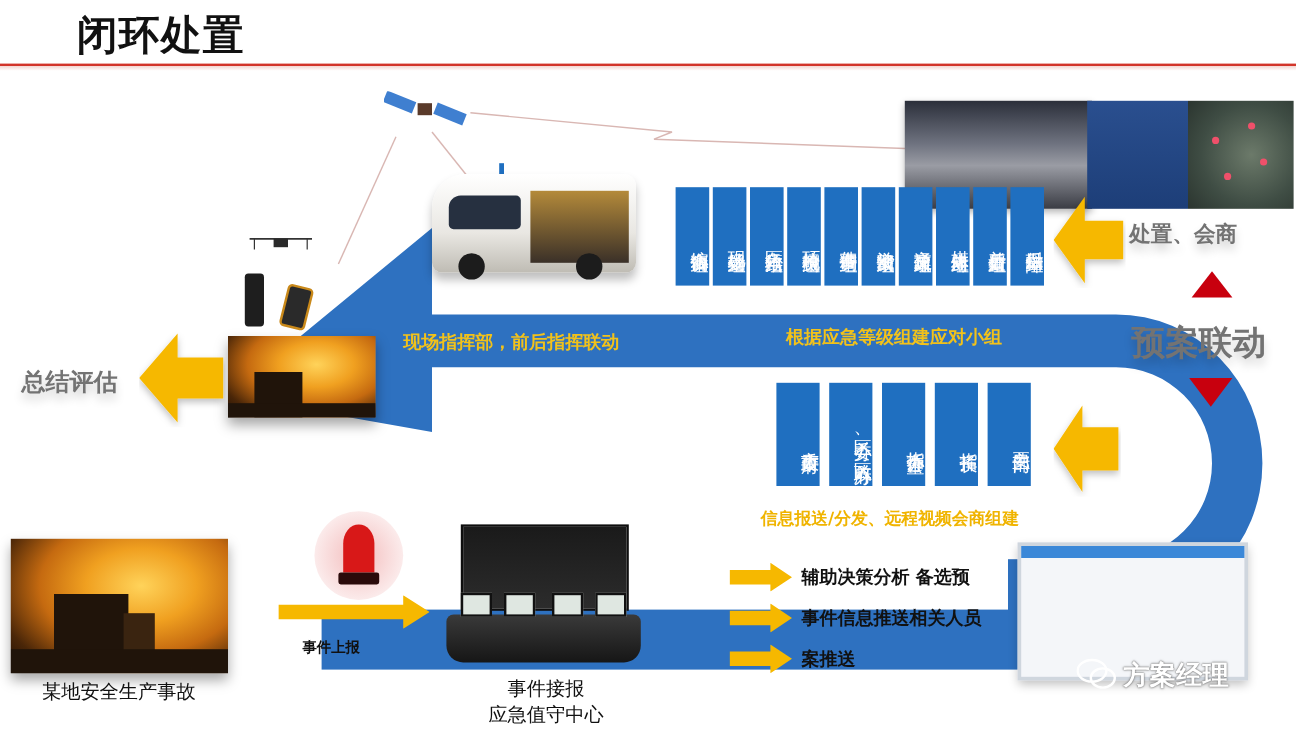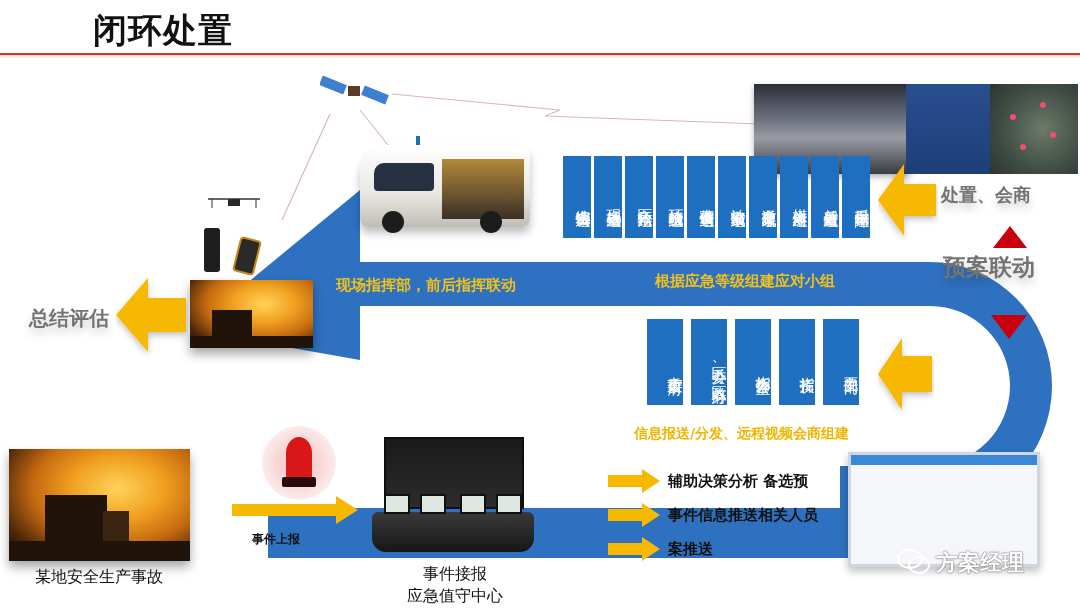--- a/index.html
+++ b/index.html
@@ -2,21 +2,21 @@
 <html><head>
 <meta charset="utf-8">
 <style>
   * { box-sizing: border-box; margin: 0; padding: 0; }
   html, body { width: 1080px; height: 611px; overflow: hidden; background: #ffffff; }
   body { position: relative; font-family: "DejaVu Sans", "Liberation Sans", sans-serif; }
 
   .abs { position: absolute; }
 
   
-  .title { left: 64px; top: 8px; font-size: 34px; font-weight: bold; color: #111; letter-spacing: 1px; line-height: 44px; margin-left: 29px; }
+  .title { left: 64px; top: 8px; font-size: 34px; font-weight: bold; color: #111; letter-spacing: 1px; line-height: 44px; }
   .title-rule { left: 0; top: 53px; width: 1080px; height: 2px; background: #d2352a; }
   .title-rule-shadow { left: 0; top: 55px; width: 1080px; height: 4px; background: linear-gradient(#f3d6d2, #ffffff); }
 
   
   .band-svg { left: 0; top: 0; width: 1080px; height: 611px; }
 
   
   .vbox { background: #1f6fc0; color: #ffffff; font-family: "DejaVu Serif", "Liberation Serif", serif;
           font-size: 15px; line-height: 16px; text-align: center; display: flex; justify-content: center;
           padding-top: 4px; writing-mode: vertical-rl; text-orientation: upright; letter-spacing: 1px; }
@@ -27,23 +27,23 @@
   .mid-teams .vbox { width: 36px; height: 86px; font-size: 15px; padding-top: 8px; }
 
   
   .band-label { color: #f2c21a; font-size: 15px; font-weight: bold; line-height: 20px; }
   .lbl-field { left: 336px; top: 275px; width: 220px; }
   .lbl-group { left: 655px; top: 271px; width: 215px; }
   .lbl-info  { left: 634px; top: 423px; color: #f0b400; font-size: 14px; font-weight: bold; }
 
   
   .red-label { color: #737373; font-weight: bold; text-shadow: 0 6px 8px rgba(0,0,0,0.18); }
-  .lbl-summary { left: 29px; top: 305px; font-size: 20px; }
+  .lbl-summary { left: 18px; top: 305px; font-size: 20px; }
   .lbl-dispose { left: 941px; top: 183px; font-size: 18px; }
-  .lbl-plan    { left: 943px; top: 252px; font-size: 23px; }
+  .lbl-plan    { left: 943px; top: 267px; font-size: 28px; }
 
   .tri-up { left: 993px; top: 226px; width: 0; height: 0; border-left: 17px solid transparent; border-right: 17px solid transparent; border-bottom: 22px solid #c8000e; }
   .tri-down { left: 991px; top: 315px; width: 0; height: 0; border-left: 18px solid transparent; border-right: 18px solid transparent; border-top: 24px solid #c8000e; }
 
   
   .act-list { left: 608px; top: 464px; }
   .act-item { display: flex; align-items: center; height: 34px; }
   .act-text { font-size: 15px; font-weight: bold; color: #111; margin-left: 8px; }
 
   

